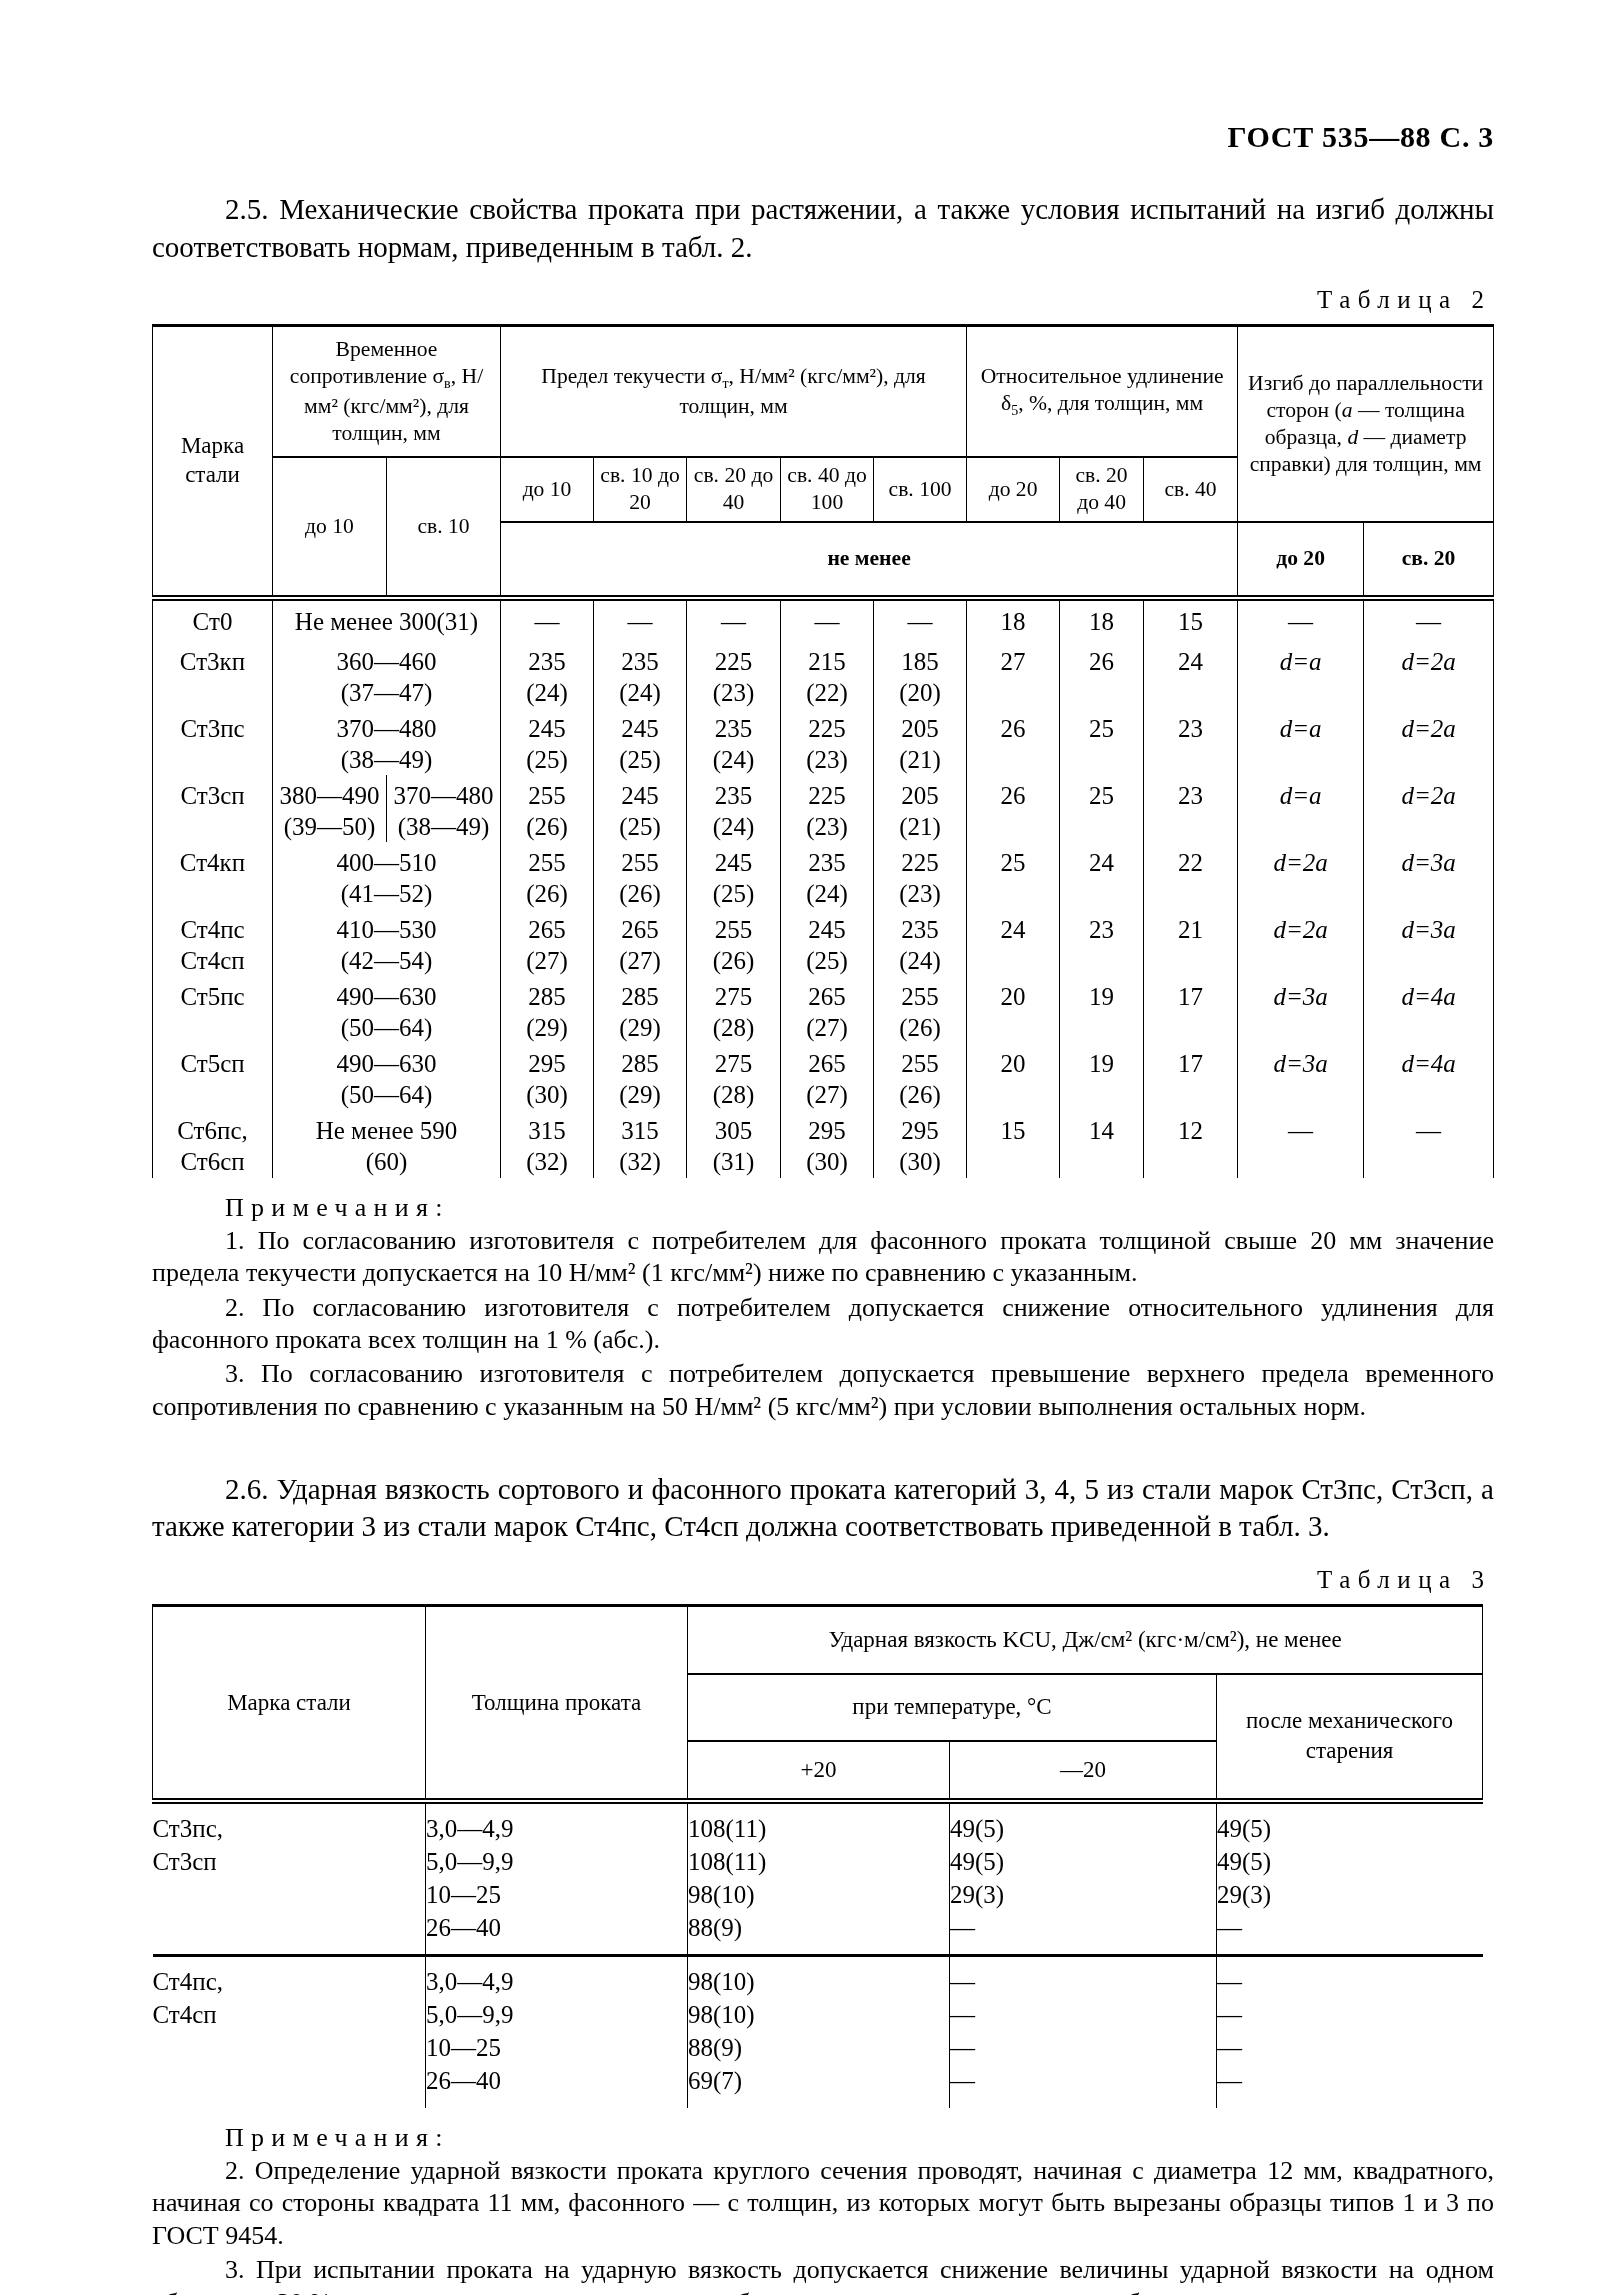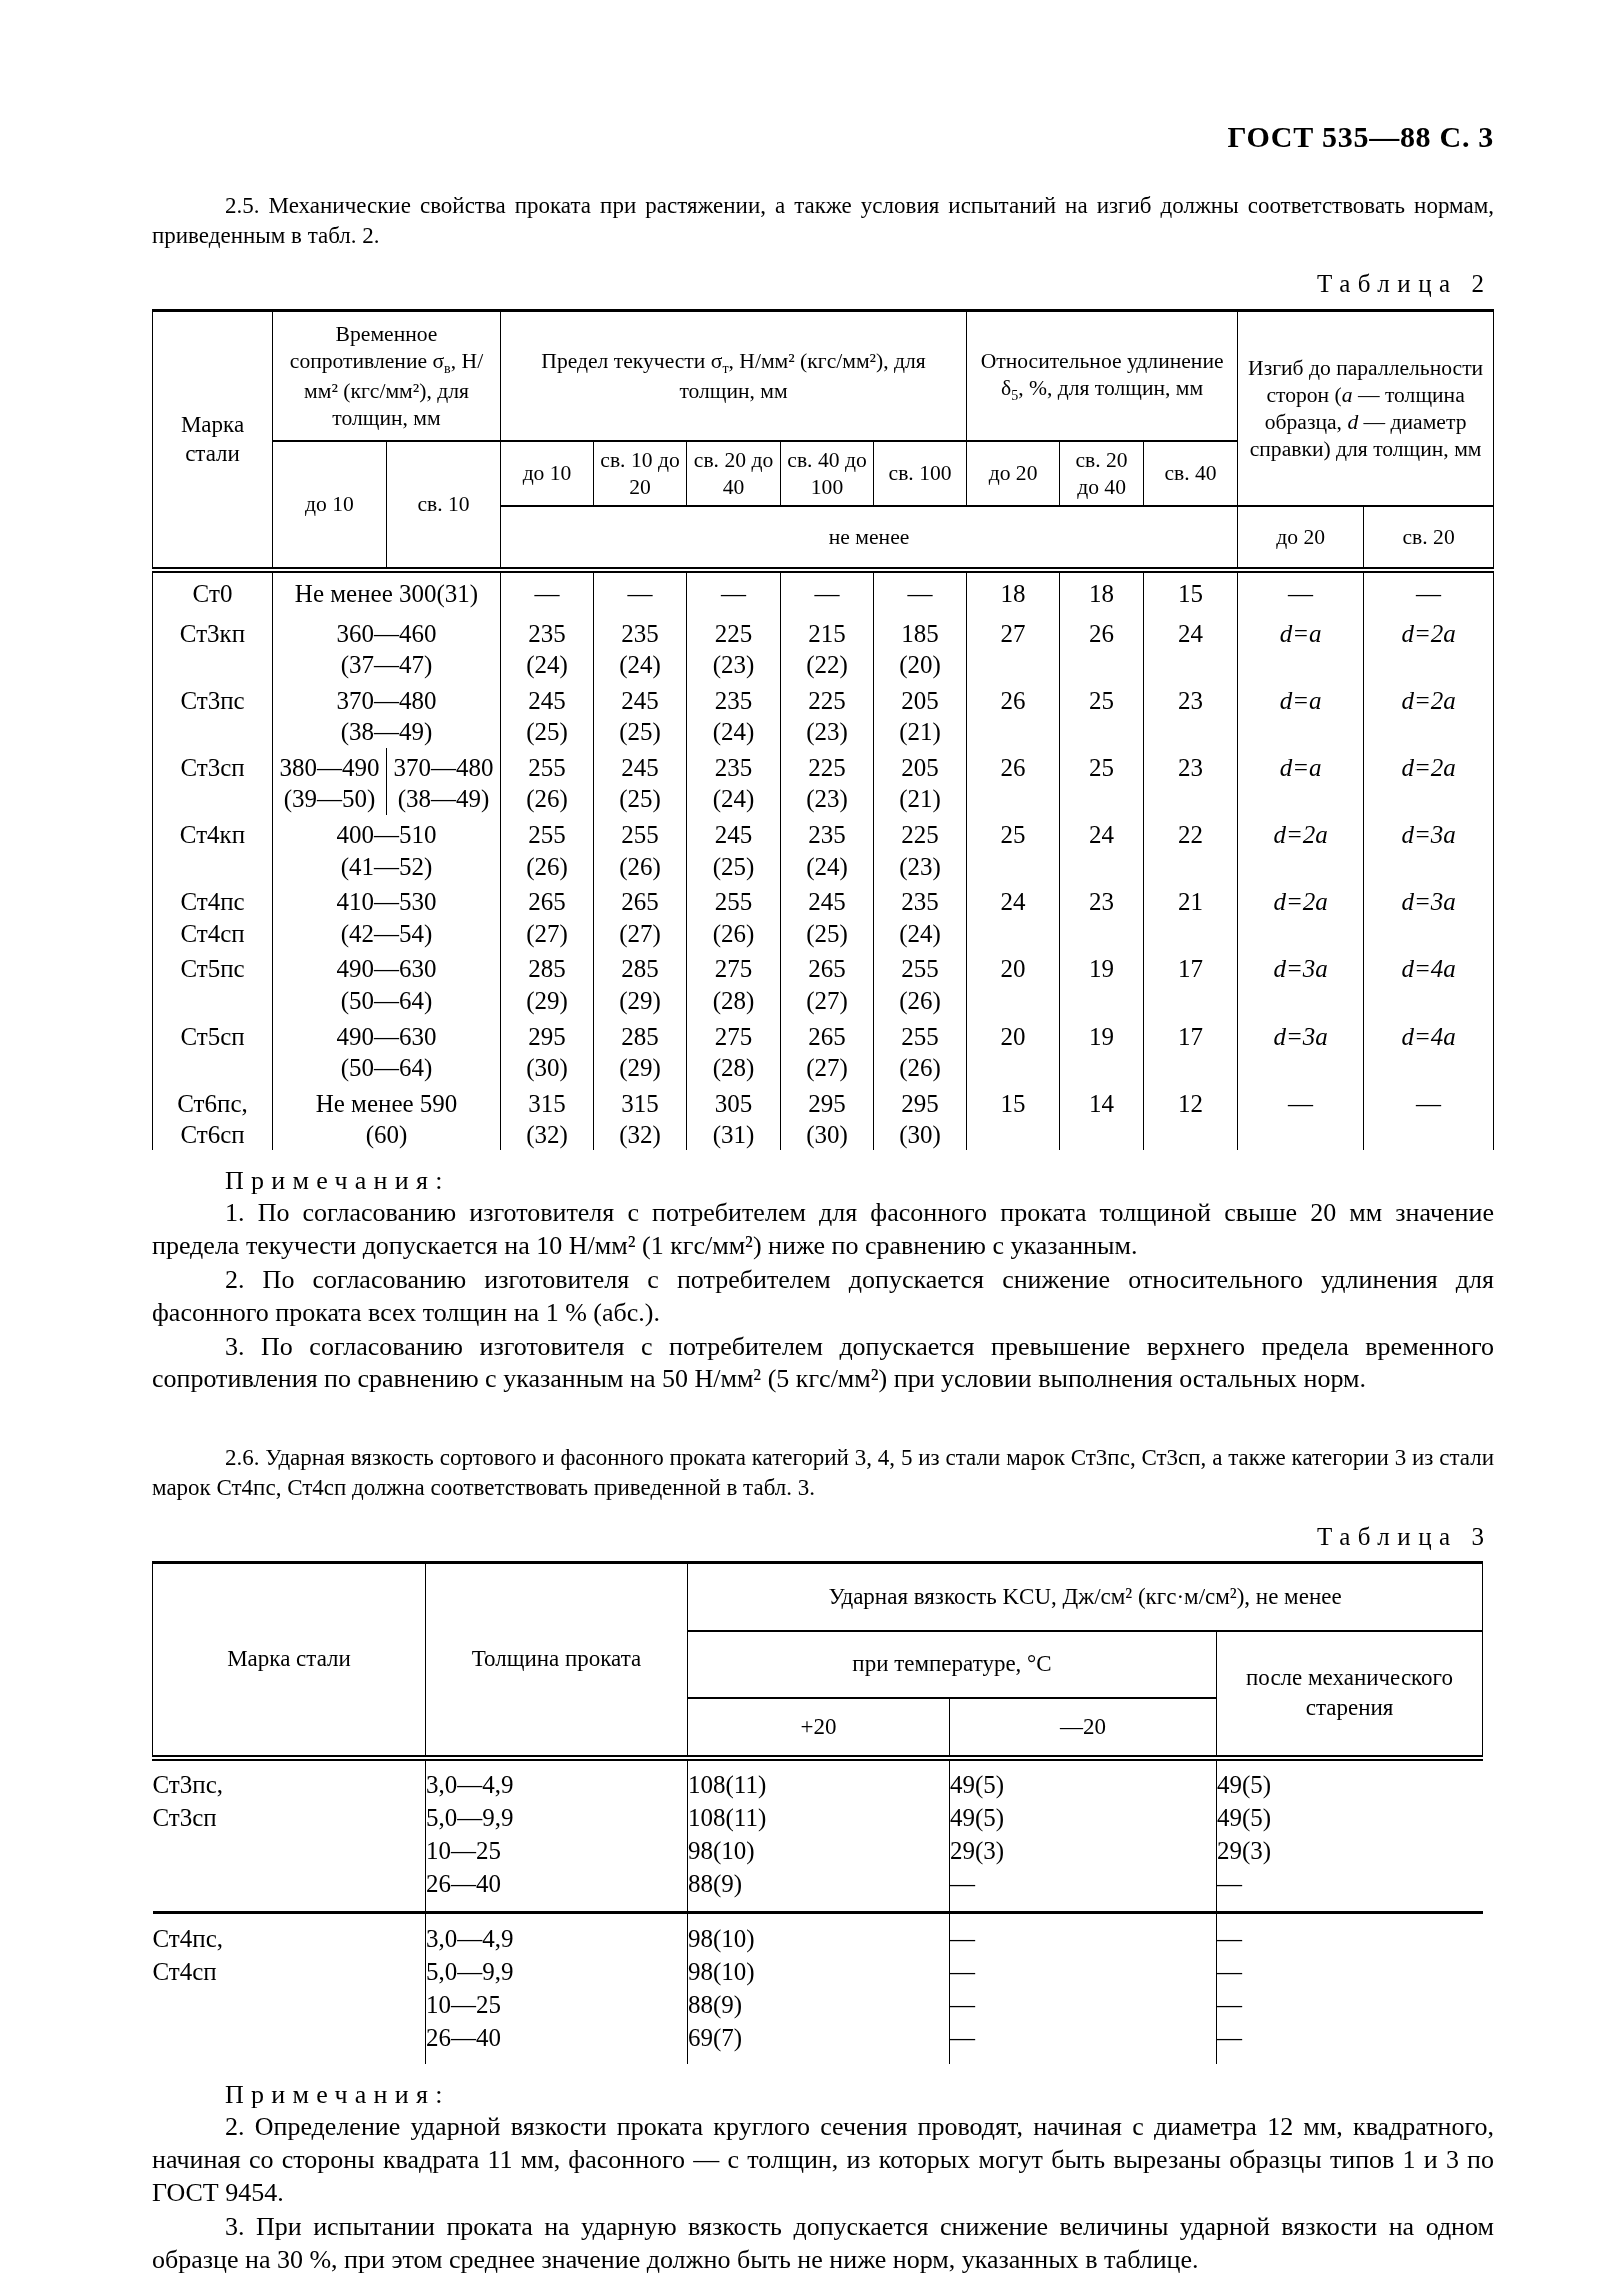--- a/index.html
+++ b/index.html
@@ -9,39 +9,39 @@
     font-family:"Liberation Serif", "DejaVu Serif", serif;
     position:relative; overflow:hidden;
   }
   .gost-header {
     position:absolute; top:120px; right:128px;
     font-weight:bold; font-size:30px; letter-spacing:0.7px;
   }
   .content { position:absolute; left:152px; top:191px; width:1342px; }
 
   .para {
-    font-size:23px; line-height:1.3; text-align:justify;
+    font-size:29px; line-height:1.3; text-align:justify;
     text-indent:73px; margin:0;
   }
   .para26 { margin-top:47px; }
 
   .tbl-label {
     text-align:right; font-size:25px; letter-spacing:0.30em;
     margin:19.6px 2.6px 10.5px 0;
   }
 
   table { border-collapse:collapse; table-layout:fixed; }
 
   
   .t2 { width:1340px; border-top:3.3px solid #000; font-size:23px; }
   .t2 td { border-left:1.3px solid #000; border-right:1.3px solid #000; padding:0 2.6px; }
   .t2 thead td { text-align:center; vertical-align:middle; line-height:1.25; }
   .t2 .r1 { height:131px; }
   .t2 .r2 { height:65px; }
-  .t2 .r3 { height:64px; }
+  .t2 .r3 { height:76px;font-weight:bold; }
   .t2 .small { font-size:21.6px; }
   .t2 .gt  { border-bottom:2px solid #000; }
   .t2 .bgt { border-bottom:2.6px solid #000; }
   .t2 .sub2{ border-bottom:2.6px solid #000; }
   .t2 .dbl { border-bottom:6.5px double #000; }
   .t2 tbody td {
     border-top:0; border-bottom:0;
     text-align:center; vertical-align:top;
     font-size:25px; line-height:1.25; padding-top:4.6px;
   }

